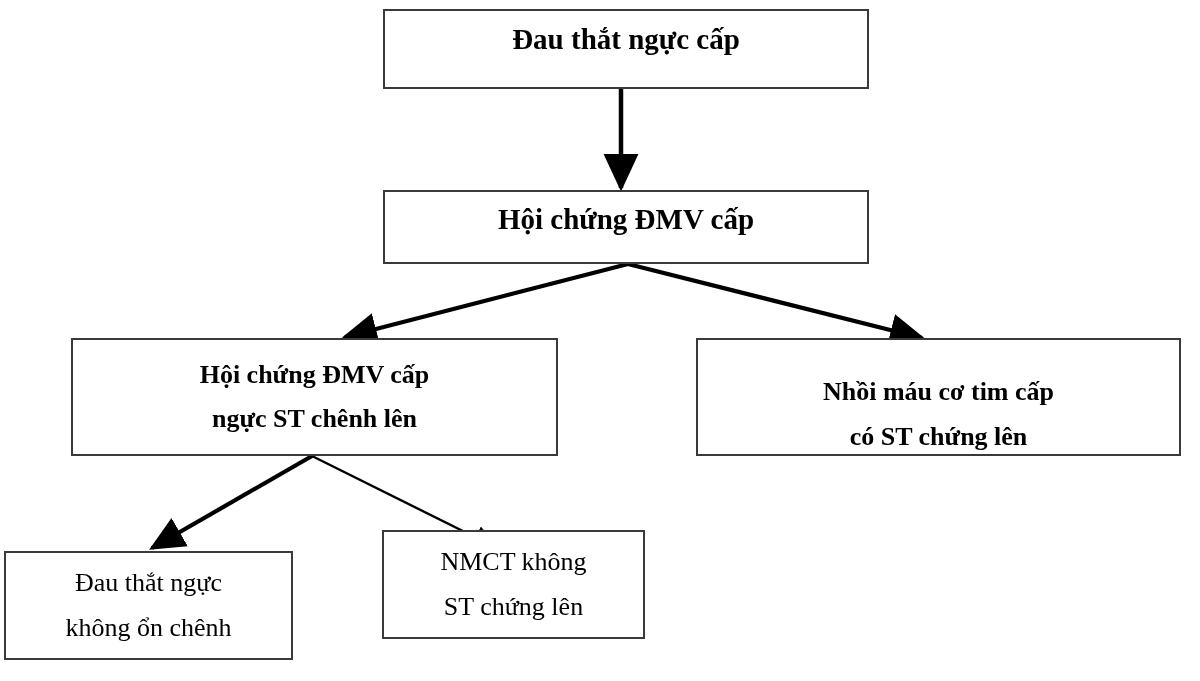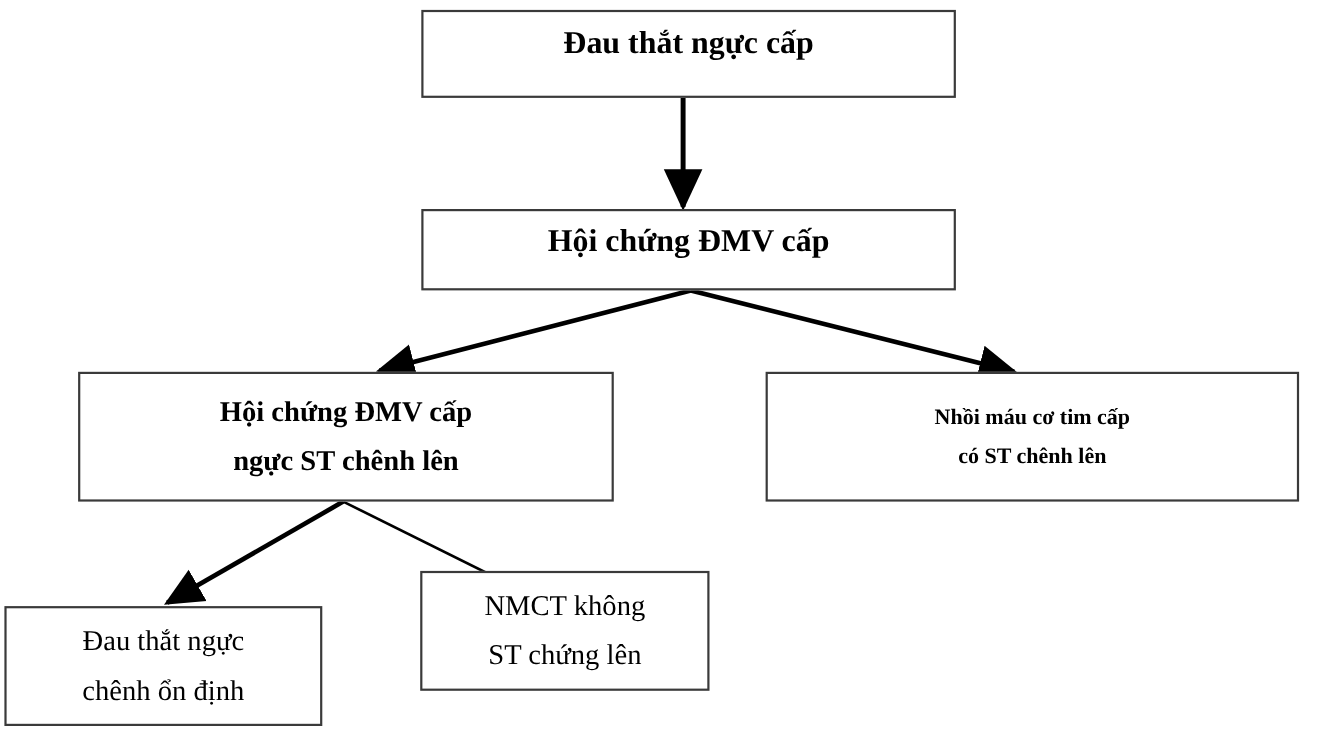--- a/index.html
+++ b/index.html
@@ -62,30 +62,30 @@
     padding-top: 8px;
     font-size: 29px;
   }
   #node-nste-acs {
     left: 71px;   top: 338px; width: 487px; height: 118px;
     justify-content: center;
     font-size: 26px;
   }
   #node-stemi {
     left: 696px;  top: 338px; width: 485px; height: 118px;
-    justify-content: center;
-    font-size: 20px;
+    justify-content: flex-end;
+    font-size: 26px;
   }
   #node-unstable-angina {
     left: 4px;    top: 551px; width: 289px; height: 109px;
     justify-content: center;
     font-size: 26px;
   }
   #node-nstemi {
-    left: 382px;  top: 519px; width: 263px; height: 109px;
+    left: 382px;  top: 530px; width: 263px; height: 109px;
     justify-content: center;
     font-size: 26px;
   }
   .node .line + .line { margin-top: 10px; }
 </style>
 </head>
 <body>
 
 <div id="canvas">
 
@@ -118,26 +118,26 @@
     <span class="line">Hội chứng ĐMV cấp</span>
   </div>
 
   <div class="node bold" id="node-nste-acs">
     <span class="line">Hội chứng ĐMV cấp</span>
     <span class="line">ngực ST chênh lên</span>
   </div>
 
   <div class="node bold" id="node-stemi">
     <span class="line">Nhồi máu cơ tim cấp</span>
-    <span class="line">có ST chênh lên</span>
+    <span class="line">có ST chứng lên</span>
   </div>
 
   <div class="node plain" id="node-unstable-angina">
     <span class="line">Đau thắt ngực</span>
-    <span class="line">chênh ổn định</span>
+    <span class="line">không ổn chênh</span>
   </div>
 
   <div class="node plain" id="node-nstemi">
     <span class="line">NMCT không</span>
     <span class="line">ST chứng lên</span>
   </div>
 
 </div>
 
 </body></html>

